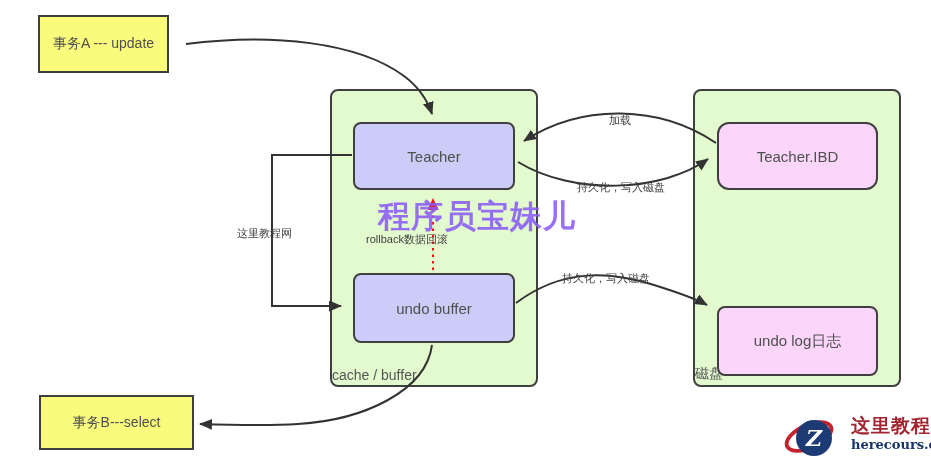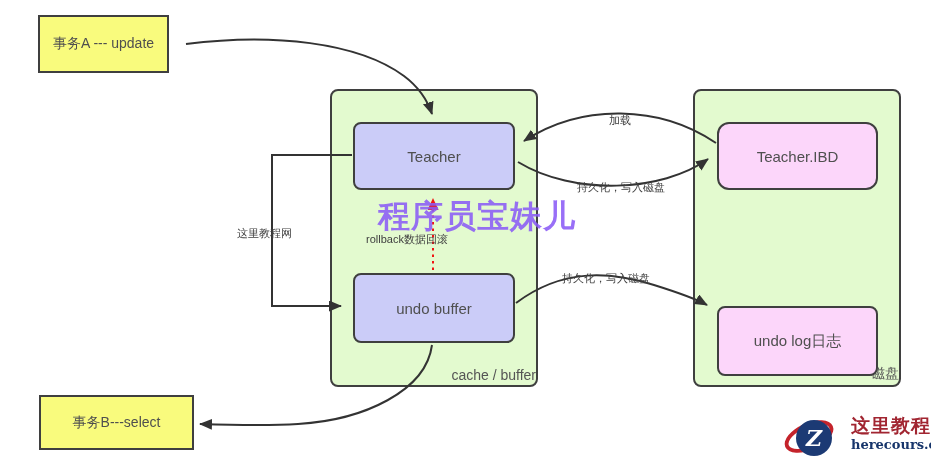--- a/index.html
+++ b/index.html
@@ -13,21 +13,21 @@
     z-index:2;
   }
   .yellow{background:#f9fb7d;}
   .lavender{background:#cbccf8;border-radius:8px;font-size:15px;}
   .pink{background:#fcd6fa;border-radius:8px;font-size:15px;}
   .container{
     position:absolute;border:2px solid #3f3f3f;box-sizing:border-box;border-radius:8px;
     background:#e3facf;z-index:1;
   }
   .container-label{
-    position:absolute;bottom:2px;left:0;right:0;text-align:right;
+    position:absolute;bottom:2px;left:0;right:0;text-align:left;
     color:#555;font-size:14px;z-index:2;
   }
   #box-a{left:38px;top:15px;width:131px;height:58px;}
   #box-b{left:39px;top:395px;width:155px;height:55px;}
   #cache-container{left:330px;top:89px;width:208px;height:298px;}
   #disk-container{left:693px;top:89px;width:208px;height:298px;}
   #teacher-box{left:353px;top:122px;width:162px;height:68px;}
   #undo-buffer-box{left:353px;top:273px;width:162px;height:70px;}
   #teacher-ibd-box{left:717px;top:122px;width:161px;height:68px;border-radius:12px;}
   #undo-log-box{left:717px;top:273px;width:161px;height:70px;margin-top:33px;}

